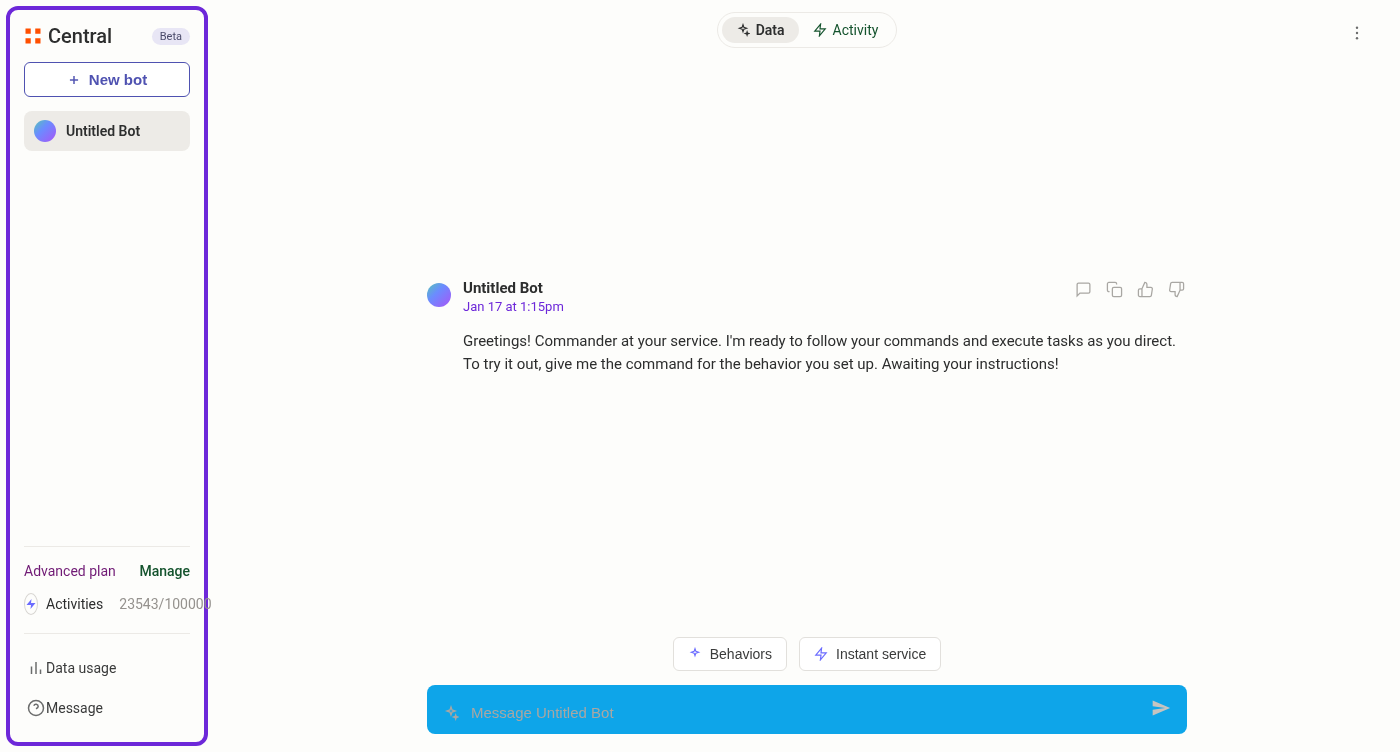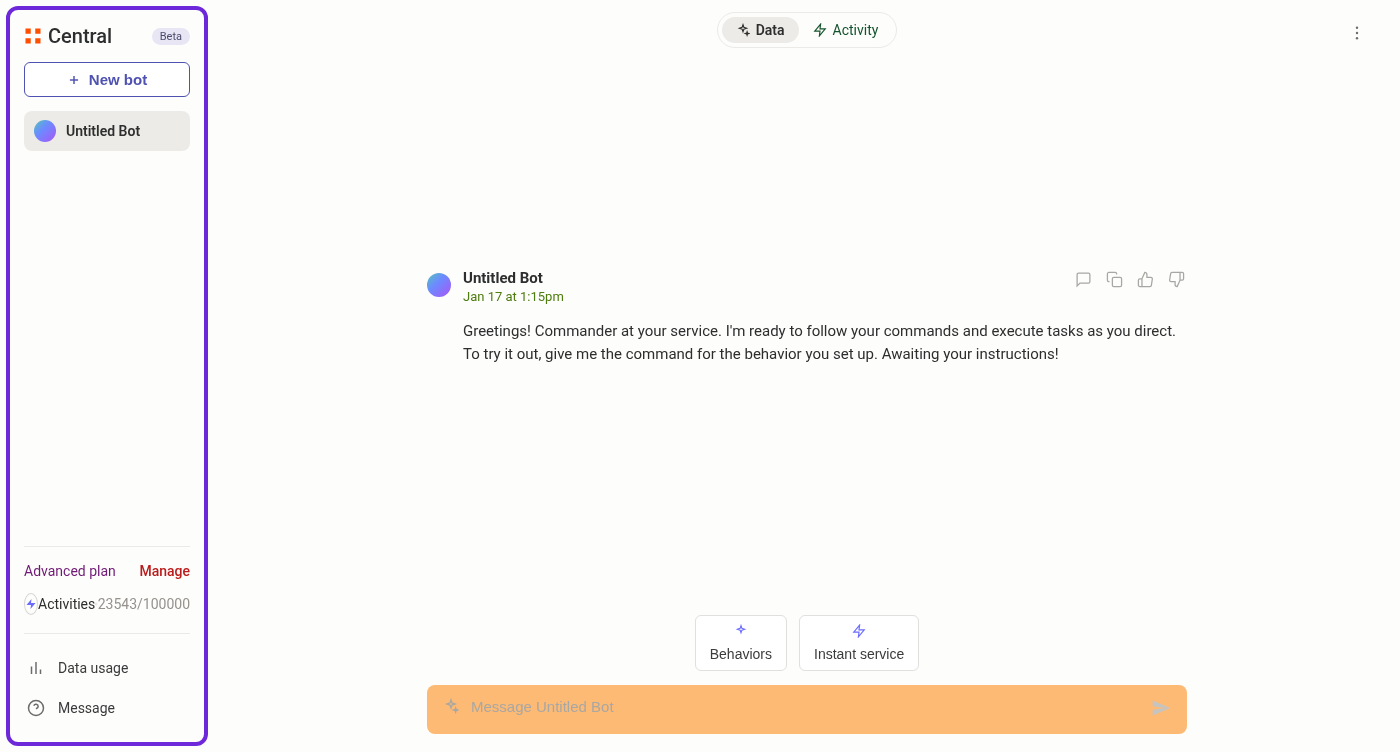--- a/index.html
+++ b/index.html
@@ -67,33 +67,33 @@
   width: 22px; height: 22px; border-radius: 50%;
   background: linear-gradient(135deg, #56c5b7 0%, #6b8cff 40%, #a855f7 100%);
 }
 .bot-name { font-size: 14px; font-weight: 600; color: #2d2e2e; }
 
 .sidebar-spacer { flex: 1; }
 
 .plan-section { border-top: 1px solid #eceae6; padding-top: 16px; margin-top: 10px; }
 .plan-row { display: flex; justify-content: space-between; align-items: center; margin-bottom: 14px; }
 .plan-label { font-size: 14px; color: #701a75; }
-.manage-link { font-size: 14px; color: #b91c1c; font-weight: 500; cursor: pointer; }
-.activities-row { display: flex; align-items: center; font-size: 14px; }
+.manage-link { font-size: 14px; color: #14532d; font-weight: 500; cursor: pointer; }
+.activities-row { display: flex; align-items: center; gap: 8px; font-size: 14px; }
 .activities-icon {
   width: 22px; height: 22px; border: 1px solid #d8d6d2; border-radius: 50%;
   display: flex; align-items: center; justify-content: center;
 }
 .activities-label { color: #2d2e2e; }
 .info-icon { width: 16px; height: 16px; color: #95928e; }
 .activities-count { color: #95928e; }
 
 .footer-links { border-top: 1px solid #eceae6; margin-top: 18px; padding-top: 14px; }
 .footer-item {
-  display: flex; align-items: center; gap: 12px;
+  display: flex; align-items: center; 
   padding: 10px 2px; font-size: 14px; color: #3a3b3b; cursor: pointer;
 }
 .footer-icon { width: 20px; height: 20px; display: flex; align-items: center; justify-content: center; color: #6b6c6c; }
 .zapier-icon {
   width: 22px; height: 22px; border-radius: 50%;
   background: #ff4f00; display: flex; align-items: center; justify-content: center;
   color: #fff; font-size: 7px; font-weight: 700;
 }
 
 
@@ -128,39 +128,39 @@
 .message { display: flex; gap: 12px; padding: 8px 0; }
 .msg-avatar {
   width: 24px; height: 24px; border-radius: 50%; flex-shrink: 0;
   background: linear-gradient(135deg, #56c5b7 0%, #6b8cff 40%, #a855f7 100%);
   margin-top: 4px;
 }
 .msg-body { flex: 1; }
 .msg-header { display: flex; align-items: flex-start; justify-content: space-between; }
 .msg-meta {}
 .msg-author { font-size: 15px; font-weight: 700; color: #2d2e2e; }
-.msg-time { font-size: 13px; color: #4d7c0f; margin-top: 2px; }
+.msg-time { font-size: 13px; color: #6d28d9; margin-top: 2px; }
 .msg-actions { display: flex; gap: 10px; align-items: center; }
 .msg-action-btn { background: none; border: none; cursor: pointer; color: #a9a7a3; padding: 2px; }
 .msg-action-btn svg { width: 17px; height: 17px; }
 .msg-text { margin-top: 16px; font-size: 15px; line-height: 1.55; color: #2d2e2e; }
 
 .chat-spacer-bottom { flex: 1.2; }
 
 .composer-area { padding-bottom: 18px; }
 .chip-row { display: flex; gap: 12px; justify-content: center; margin-bottom: 14px; }
 .chip {
   display: flex; align-items: center; gap: 8px;
   padding: 8px 14px; border: 1px solid #e2e0dc; border-radius: 6px;
-  background: #fff; font-size: 14px; color: #3a3b3b; cursor: pointer; flex-direction: column;
+  background: #fff; font-size: 14px; color: #3a3b3b; cursor: pointer;
 }
 .chip-icon { width: 14px; height: 14px; }
 .composer {
-  display: flex; align-items: flex-start; gap: 12px;
-  background: #fdba74; border-radius: 8px;
+  display: flex; align-items: flex-end; gap: 12px;
+  background: #0ea5e9; border-radius: 8px;
   padding: 13px 16px;
 }
 .composer-sparkle { width: 16px; height: 16px; color: #a9a7a3; flex-shrink: 0; }
 .composer-input {
   flex: 1; background: transparent; border: none; outline: none;
   font-size: 15px; color: #2d2e2e;
 }
 .composer-input::placeholder { color: #a9a7a3; }
 .send-btn { background: none; border: none; cursor: pointer; color: #c6c4c0; }
 .send-btn svg { width: 20px; height: 20px; }

